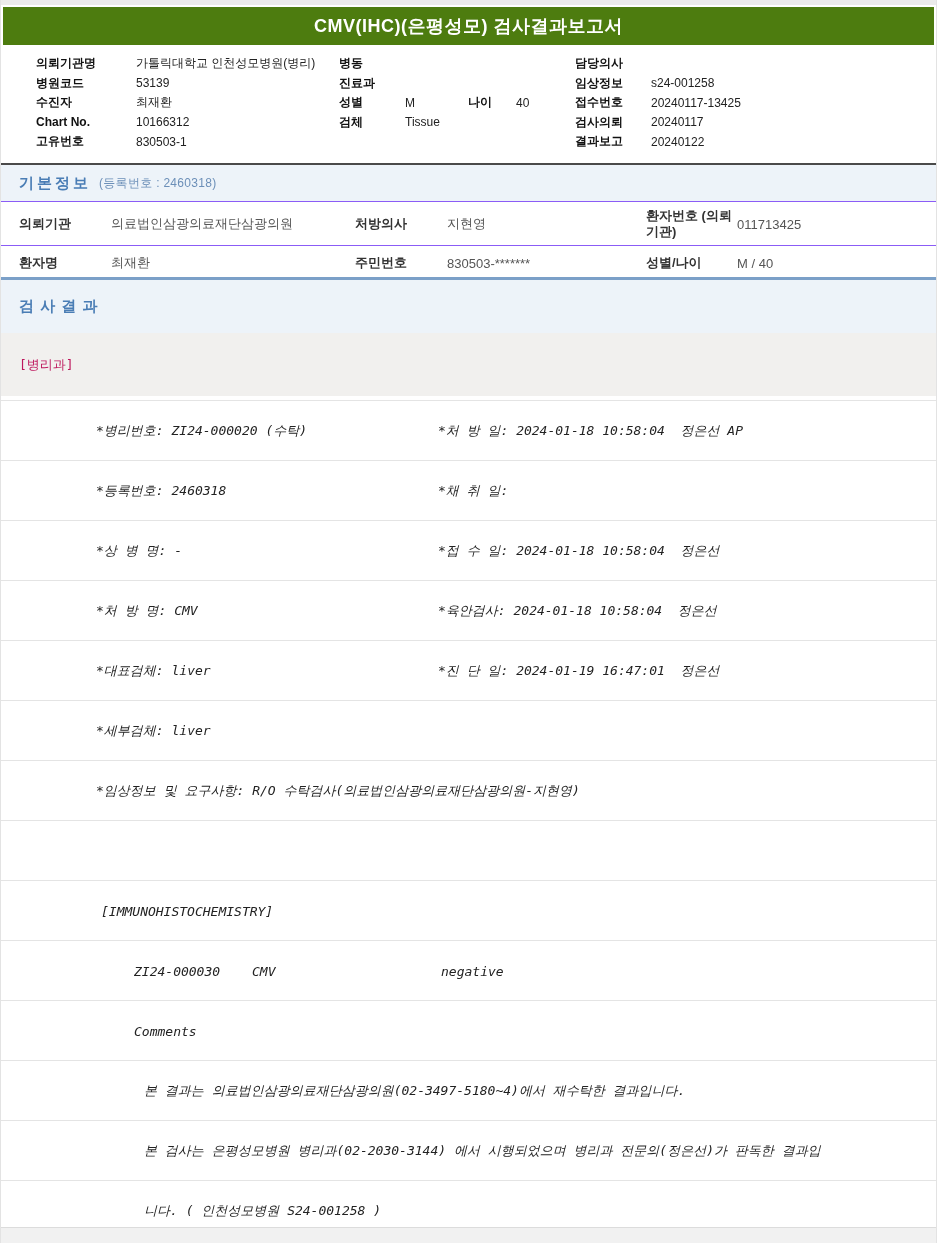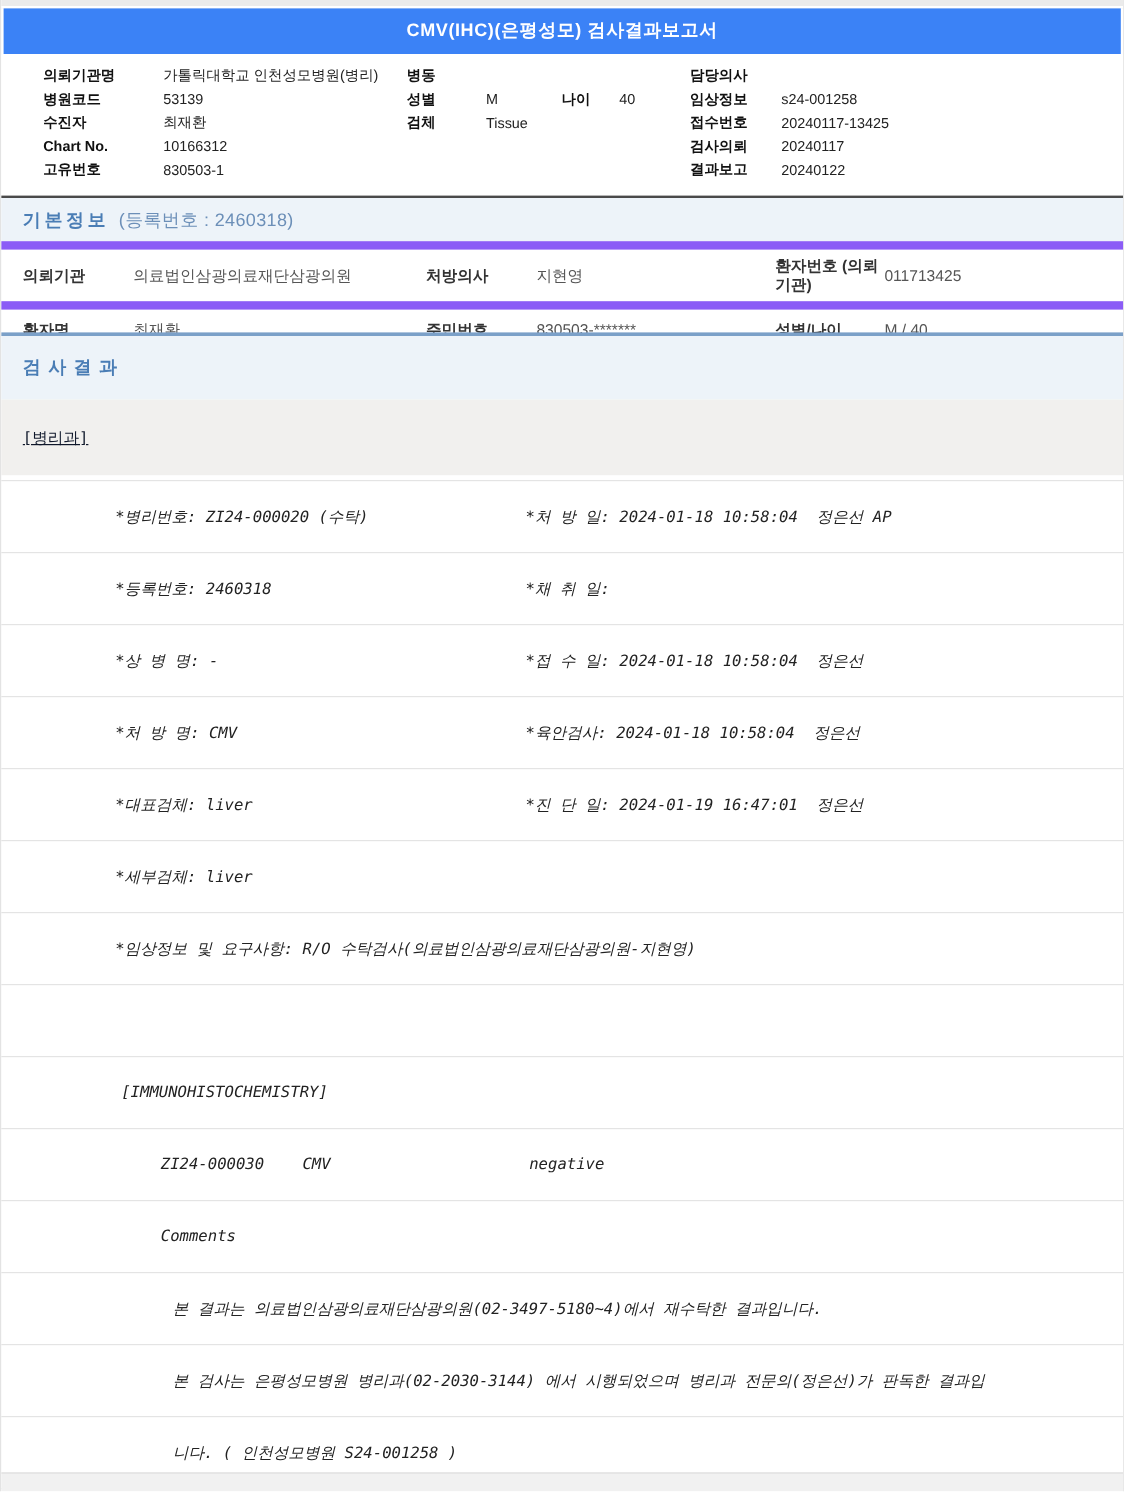--- a/index.html
+++ b/index.html
@@ -2,57 +2,57 @@
 <html><head>
 <meta charset="utf-8">
 <style>
   html,body{margin:0;padding:0;background:#fff;}
   .page{position:relative;width:937px;height:1243px;background:#ffffff;
         font-family:"Liberation Sans",sans-serif;overflow:hidden;
         border-left:1px solid #e3e3e3;border-right:1px solid #e3e3e3;box-sizing:border-box;}
   
   .top-strip{position:absolute;left:0;top:0;width:100%;height:5px;background:#ebebeb;border-bottom:2px solid #ffffff;}
   
-  .title-bar{position:absolute;left:2px;right:2px;top:7px;height:38px;background:#3b82f6;
-             color:#ffffff;text-align:center;line-height:38px;font-size:15px;font-weight:bold;letter-spacing:0.5px;}
+  .title-bar{position:absolute;left:2px;right:2px;top:7px;height:38px;background:#4d7c0f;
+             color:#ffffff;text-align:center;line-height:38px;font-size:18px;font-weight:bold;letter-spacing:0.5px;}
   
   .header-info{position:absolute;left:0;top:46px;width:100%;height:117px;background:#ffffff;}
   .hcol{position:absolute;top:8px;}
   .hcol-left{left:35px;}
   .hcol-mid{left:338px;}
   .hcol-right{left:574px;}
   .hrow{height:19.5px;display:flex;align-items:center;font-size:12px;color:#111;}
   .hlabel{font-weight:bold;}
   .hvalue{font-weight:normal;color:#222;}
   .hcol-left .hlabel{width:100px;}
   .hcol-mid .hlabel{width:66px;}
   .hcol-mid .hvalue{width:63px;}
   .hcol-mid .hlabel2{width:48px;font-weight:bold;}
   .hcol-right .hlabel{width:76px;}
   .divider-dark{position:absolute;left:0;top:163px;width:100%;height:2px;background:#4a4a4a;}
   
   .basic-title{position:absolute;left:0;top:165px;width:100%;height:36px;background:#EDF3F9;
                display:flex;align-items:center;padding-left:18px;box-sizing:border-box;}
   .bi-title{color:#4A7DB5;font-size:15px;font-weight:600;letter-spacing:3px;}
-  .bi-sub{color:#6C8FB8;font-size:15px;margin-left:8px;letter-spacing:0.3px;}
+  .bi-sub{color:#6C8FB8;font-size:12px;margin-left:8px;letter-spacing:0.3px;}
   .basic-table{position:absolute;left:0;top:201px;width:100%;}
-  .bt-row{position:relative;border-top:7px solid #8b5cf6;}
+  .bt-row{position:relative;border-top:1px solid #8b5cf6;}
   .bt-row:nth-child(1){height:43px;}
   .bt-row:nth-child(2){height:33px;}
   .bt-cell{position:absolute;top:50%;transform:translateY(-50%);font-size:13px;}
   .bt-label{font-weight:bold;color:#333;width:86px;line-height:16px;}
   .bt-value{color:#555;}
   .divider-blue{position:absolute;left:0;top:277px;width:100%;height:3px;background:#7BA0C8;}
   
   .results-title{position:absolute;left:0;top:280px;width:100%;height:53px;background:#EDF3F9;
                  display:flex;align-items:center;padding-left:18px;box-sizing:border-box;}
   .rt-text{color:#4A7DB5;font-size:15px;font-weight:600;letter-spacing:1px;}
   .dept-band{position:absolute;left:0;top:333px;width:100%;height:63px;background:#F1F0EE;
              display:flex;align-items:center;padding-left:18px;box-sizing:border-box;}
-  .mono{font-family:"DejaVu Sans Mono",monospace;font-size:13px;color:#0f172a;text-decoration:underline;}
+  .mono{font-family:"DejaVu Sans Mono",monospace;font-size:13px;color:#be185d;}
   .result-rows{position:absolute;left:0;top:396px;width:100%;}
   .rrow{position:relative;height:59px;border-bottom:1px solid #e4e4e4;}
   .rrow:first-child{margin-top:4px;border-top:1px solid #e4e4e4;}
   .rcell{position:absolute;top:50%;transform:translateY(-50%);white-space:pre;
          font-family:"DejaVu Sans Mono",monospace;font-size:13px;color:#222;font-style:italic;}
   .pos-l1{left:95px;}   
   .pos-r1{left:437px;}  
   .pos-s{left:100px;}   
   .pos-i{left:133px;}   
   .pos-c2{left:251px;}  
@@ -92,20 +92,24 @@
           <span class="hlabel">고유번호</span>
           <span class="hvalue">830503-1</span>
         </div>
       </div>
     <div class="hcol hcol-mid" id="hcol-mid">
         <div class="hrow">
           <span class="hlabel">병동</span>
           <span class="hvalue"></span>
         </div>
         <div class="hrow">
+          <span class="hlabel">진료과</span>
+          <span class="hvalue"></span>
+        </div>
+        <div class="hrow">
           <span class="hlabel">성별</span>
           <span class="hvalue">M</span>
           <span class="hlabel2">나이</span>
           <span class="hvalue">40</span>
         </div>
         <div class="hrow">
           <span class="hlabel">검체</span>
           <span class="hvalue">Tissue</span>
         </div>
       </div>

